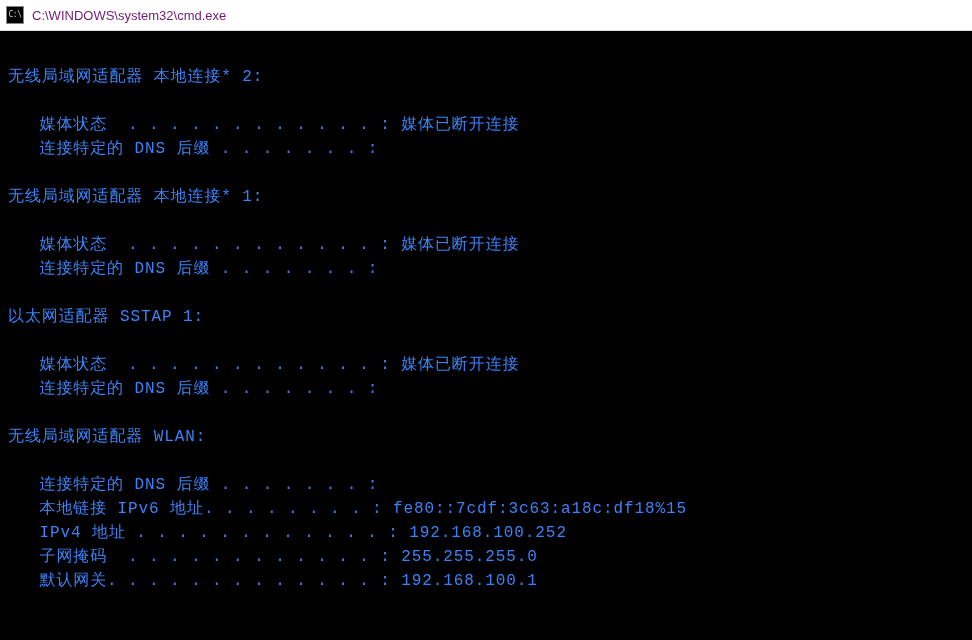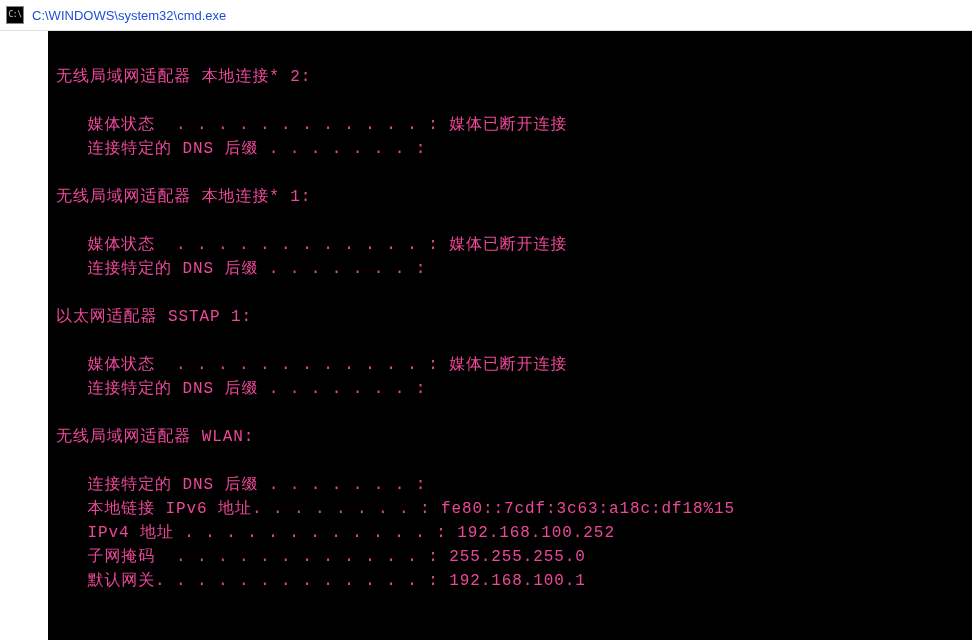--- a/index.html
+++ b/index.html
@@ -36,35 +36,34 @@
     font-size: 8px;
     color: #ccc;
     font-family: Consolas, monospace;
     line-height: 1;
     letter-spacing: -0.5px;
     margin-right: 8px;
     flex-shrink: 0;
   }
   .title-text {
     font-size: 13px;
-    color: #1d4ed8;
+    color: #701a75;
     white-space: nowrap;
   }
   .terminal {
     flex: 1;
     background: #000000;
-    color: #ec4899;
+    color: #3b82f6;
     font-family: "NSimSun", "SimSun", Consolas, "Courier New", monospace;
     font-size: 16px;
     letter-spacing: 0.9px;
     line-height: 1.5;
     padding: 10px 8px 12px 8px;
     white-space: pre;
     overflow: hidden;
-    margin-left: 48px;
   }
 </style>
 </head>
 <body>
 
 <div class="window">
   <div class="titlebar">
     <div class="title-icon">C:\</div>
     <div class="title-text">C:\WINDOWS\system32\cmd.exe</div>
   </div>

